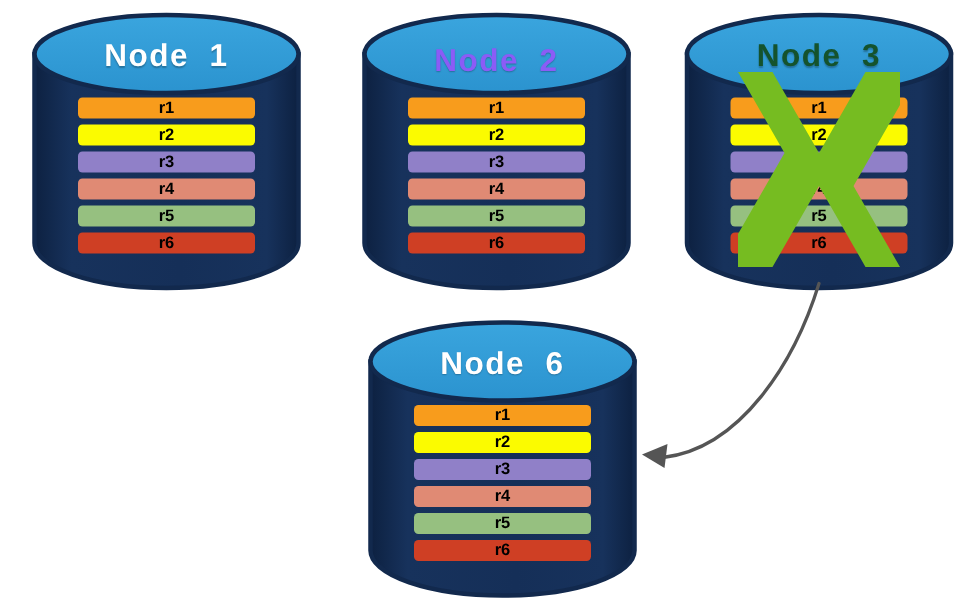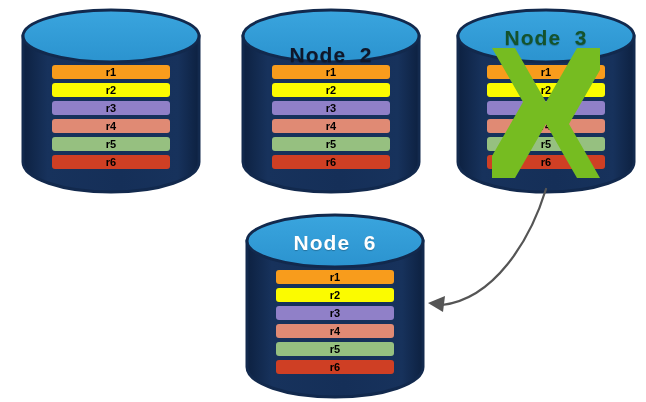--- a/index.html
+++ b/index.html
@@ -91,36 +91,37 @@
           <stop offset="100%" stop-color="#0d2141"></stop>
         </linearGradient>
         <linearGradient id="topGrad1" x1="0" y1="0" x2="0" y2="1">
           <stop offset="0%" stop-color="#3aa5de"></stop>
           <stop offset="100%" stop-color="#2b93cf"></stop>
         </linearGradient>
       </defs>
       <path d="M3,30 L3,156 A88,30 0 0 0 179,156 L179,30 Z" fill="url(#bodyGrad1)" stroke="#12294d" stroke-width="3"></path>
       <ellipse cx="91" cy="30" rx="88" ry="26" fill="url(#topGrad1)" stroke="#12294d" stroke-width="3"></ellipse>
     </svg>
+    <div class="node-title" style="top: 20px; font-size: 21px; color: rgb(255, 255, 255);">Node  1</div>
     <div class="rows" style="top: 59px; left: 32px; width: 118px; height: 108px;">
       <div class="row-bar" style="top: 0px; height: 14px; background: rgb(248, 156, 28); color: rgb(0, 0, 0); font-size: 11px;">r1</div>
       <div class="row-bar" style="top: 18px; height: 14px; background: rgb(251, 251, 0); color: rgb(0, 0, 0); font-size: 11px;">r2</div>
       <div class="row-bar" style="top: 36px; height: 14px; background: rgb(144, 128, 200); color: rgb(0, 0, 0); font-size: 11px;">r3</div>
       <div class="row-bar" style="top: 54px; height: 14px; background: rgb(224, 138, 116); color: rgb(0, 0, 0); font-size: 11px;">r4</div>
       <div class="row-bar" style="top: 72px; height: 14px; background: rgb(150, 192, 128); color: rgb(0, 0, 0); font-size: 11px;">r5</div>
       <div class="row-bar" style="top: 90px; height: 14px; background: rgb(207, 63, 36); color: rgb(0, 0, 0); font-size: 11px;">r6</div>
     </div>
   </div>
 
   <div class="node" id="node-2" style="left: 240px; top: 6px; width: 182px; height: 186px;">
     <svg class="cyl-svg" width="182" height="186" viewBox="0 0 182 186">
       <path d="M3,30 L3,156 A88,30 0 0 0 179,156 L179,30 Z" fill="url(#bodyGrad1)" stroke="#12294d" stroke-width="3"></path>
       <ellipse cx="91" cy="30" rx="88" ry="26" fill="url(#topGrad1)" stroke="#12294d" stroke-width="3"></ellipse>
     </svg>
-    <div class="node-title" style="top: 37px; font-size: 21px; color: #0f172a;">Node  2</div>
+    <div class="node-title" style="top: 23px; font-size: 21px; color: #8b5cf6;">Node  2</div>
     <div class="rows" style="top: 59px; left: 32px; width: 118px; height: 108px;">
       <div class="row-bar" style="top: 0px; height: 14px; background: rgb(248, 156, 28); color: rgb(0, 0, 0); font-size: 11px;">r1</div>
       <div class="row-bar" style="top: 18px; height: 14px; background: rgb(251, 251, 0); color: rgb(0, 0, 0); font-size: 11px;">r2</div>
       <div class="row-bar" style="top: 36px; height: 14px; background: rgb(144, 128, 200); color: rgb(0, 0, 0); font-size: 11px;">r3</div>
       <div class="row-bar" style="top: 54px; height: 14px; background: rgb(224, 138, 116); color: rgb(0, 0, 0); font-size: 11px;">r4</div>
       <div class="row-bar" style="top: 72px; height: 14px; background: rgb(150, 192, 128); color: rgb(0, 0, 0); font-size: 11px;">r5</div>
       <div class="row-bar" style="top: 90px; height: 14px; background: rgb(207, 63, 36); color: rgb(0, 0, 0); font-size: 11px;">r6</div>
     </div>
   </div>
 

